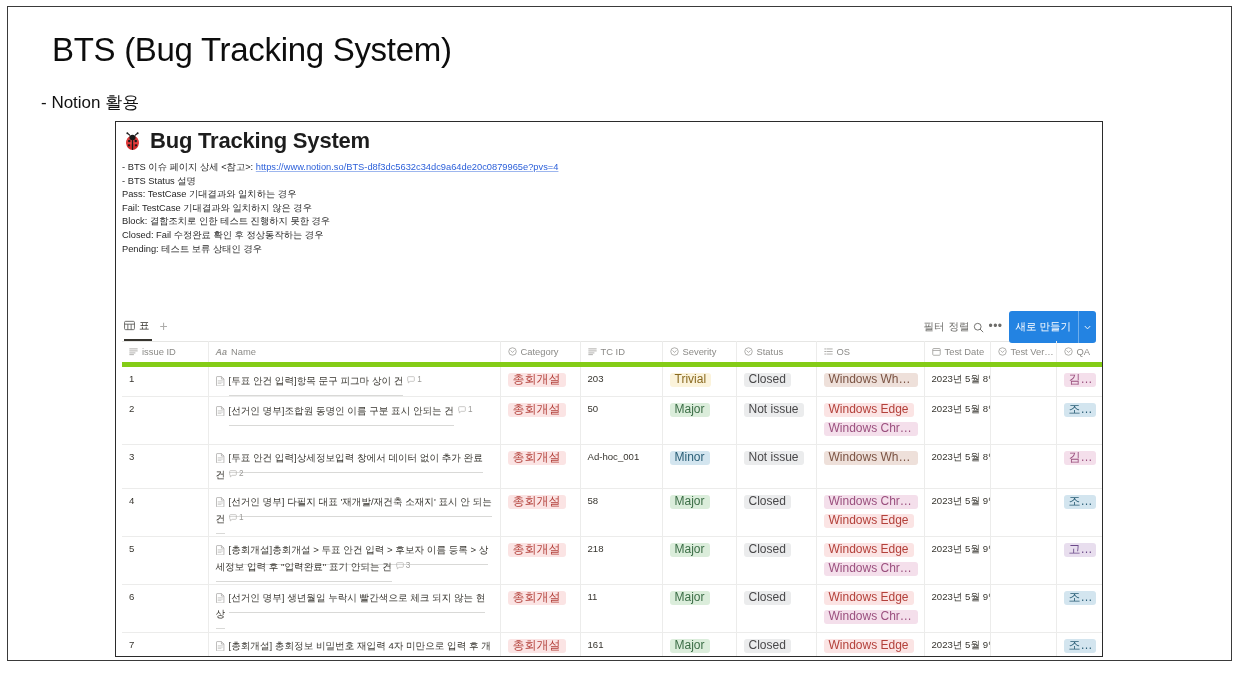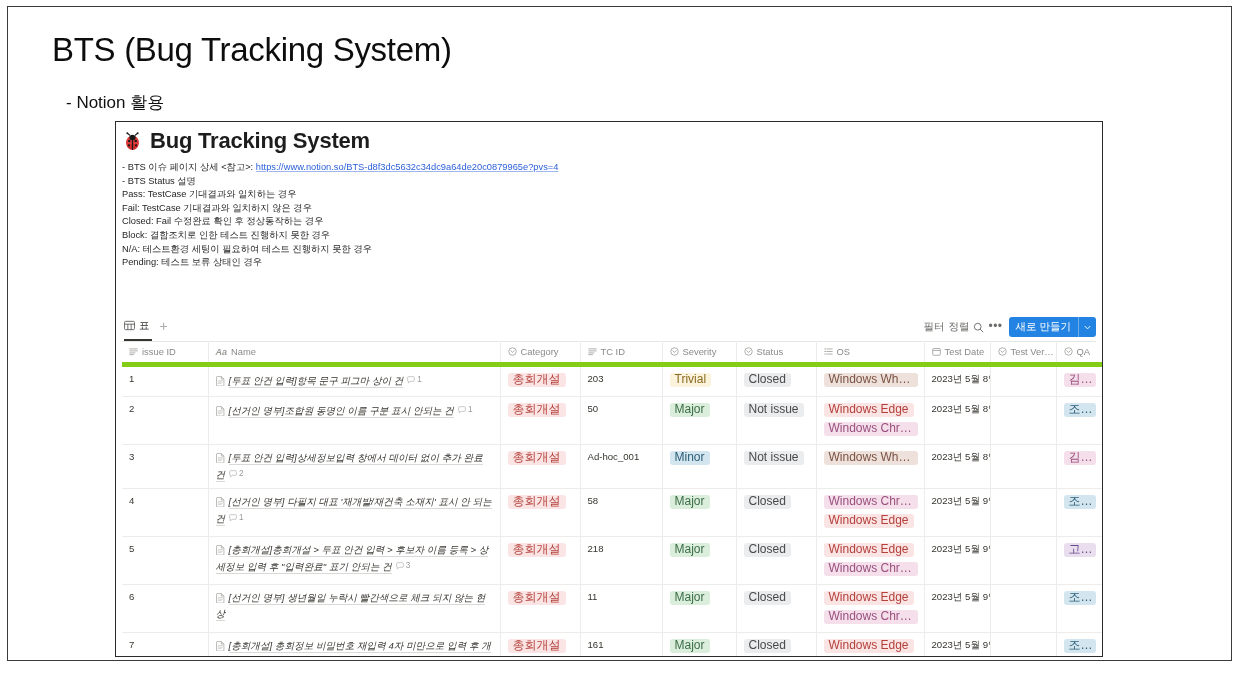--- a/index.html
+++ b/index.html
@@ -32,21 +32,21 @@
     position: absolute;
     left: 44px;
     top: 24px;
     font-size: 33px;
     color: #0d0d0d;
     letter-spacing: -0.3px;
     white-space: nowrap;
   }
   .slide-subtitle {
     position: absolute;
-    left: 58px;
+    left: 33px;
     top: 84px;
     font-size: 17px;
     color: #111111;
     white-space: nowrap;
   }
 
   
   .shot {
     position: absolute;
     left: 107px;
@@ -163,21 +163,21 @@
     font-size: 12px;
     letter-spacing: 0.5px;
     line-height: 1;
     margin-top: -3px;
   }
   .new-btn {
     display: flex;
     align-items: stretch;
     background: #2383e2;
     border-radius: 3px;
-    height: 20px;
+    height: 32px;
     overflow: hidden;
     margin-left: 2px;
   }
   .new-btn .lbl {
     color: #ffffff;
     font-size: 10.5px;
     padding: 0 7px;
     display: flex;
     align-items: center;
     white-space: nowrap;
@@ -230,22 +230,21 @@
   .c-id { color: #4a4946; padding-left: 14px; }
   .c-name { line-height: 14px; }
   .name-wrap { display: block; }
   .doc-ic {
     display: inline-block;
     vertical-align: -2px;
     margin-right: 4px;
   }
   .name-txt {
     border-bottom: 0.8px solid #d9d9d7;
-    padding-bottom: 1px;
-    font-style: italic;
+    padding-bottom: 9px;
   }
   .cmt {
     display: inline-flex;
     align-items: center;
     gap: 2px;
     margin-left: 4px;
     color: #9b9a97;
     font-size: 8.2px;
     white-space: nowrap;
     vertical-align: 0px;
@@ -316,23 +315,22 @@
             </svg>
           </span>
           <span class="page-title">Bug Tracking System</span>
         </div>
 
         <div class="desc">
           <div class="line"><span>- BTS 이슈 페이지 상세 &lt;참고&gt;: </span><span class="url">https://www.notion.so/BTS-d8f3dc5632c34dc9a64de20c0879965e?pvs=4</span></div>
           <div class="line">- BTS Status 설명</div>
           <div class="line">Pass: TestCase 기대결과와 일치하는 경우</div>
           <div class="line">Fail: TestCase 기대결과와 일치하지 않은 경우</div>
+          <div class="line">Block: 결함조치로 인한 테스트 진행하지 못한 경우</div>
           <div class="line">Closed: Fail 수정완료 확인 후 정상동작하는 경우</div>
-          <div class="line">Block: 결함조치로 인한 테스트 진행하지 못한 경우</div>
-          <div class="line">N/A: 테스트환경 세팅이 필요하여 테스트 진행하지 못한 경우</div>
           <div class="line">Pending: 테스트 보류 상태인 경우</div>
         </div>
       </div>
 
       <div class="toolbar">
         <div class="tb-left">
           <div class="tab-table">
             <span class="glyph">
               <svg width="11" height="11" viewBox="0 0 14 14">
                 <rect x="0.7" y="1.7" width="12.6" height="10.6" rx="1.4" fill="none" stroke="#5a5a57" stroke-width="1.1"></rect>

